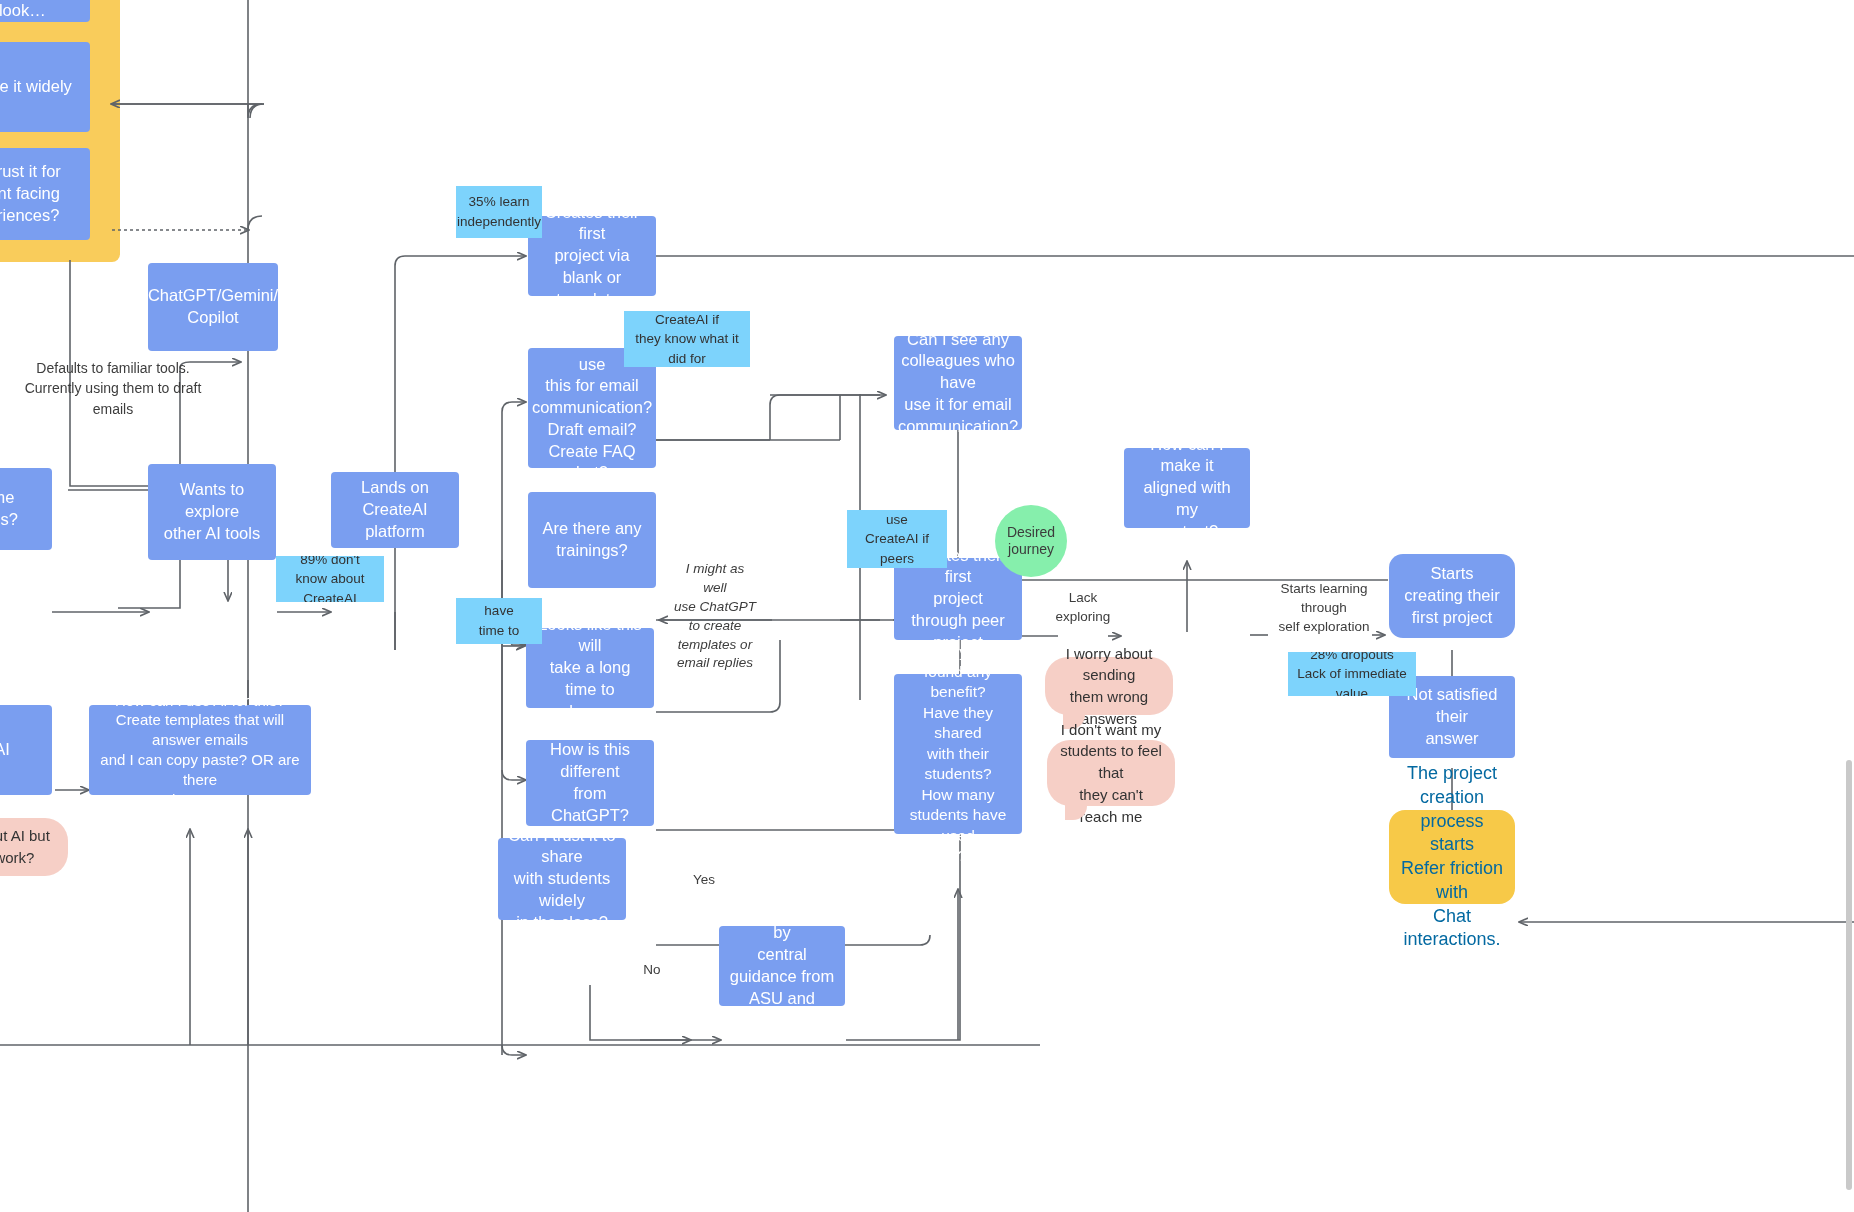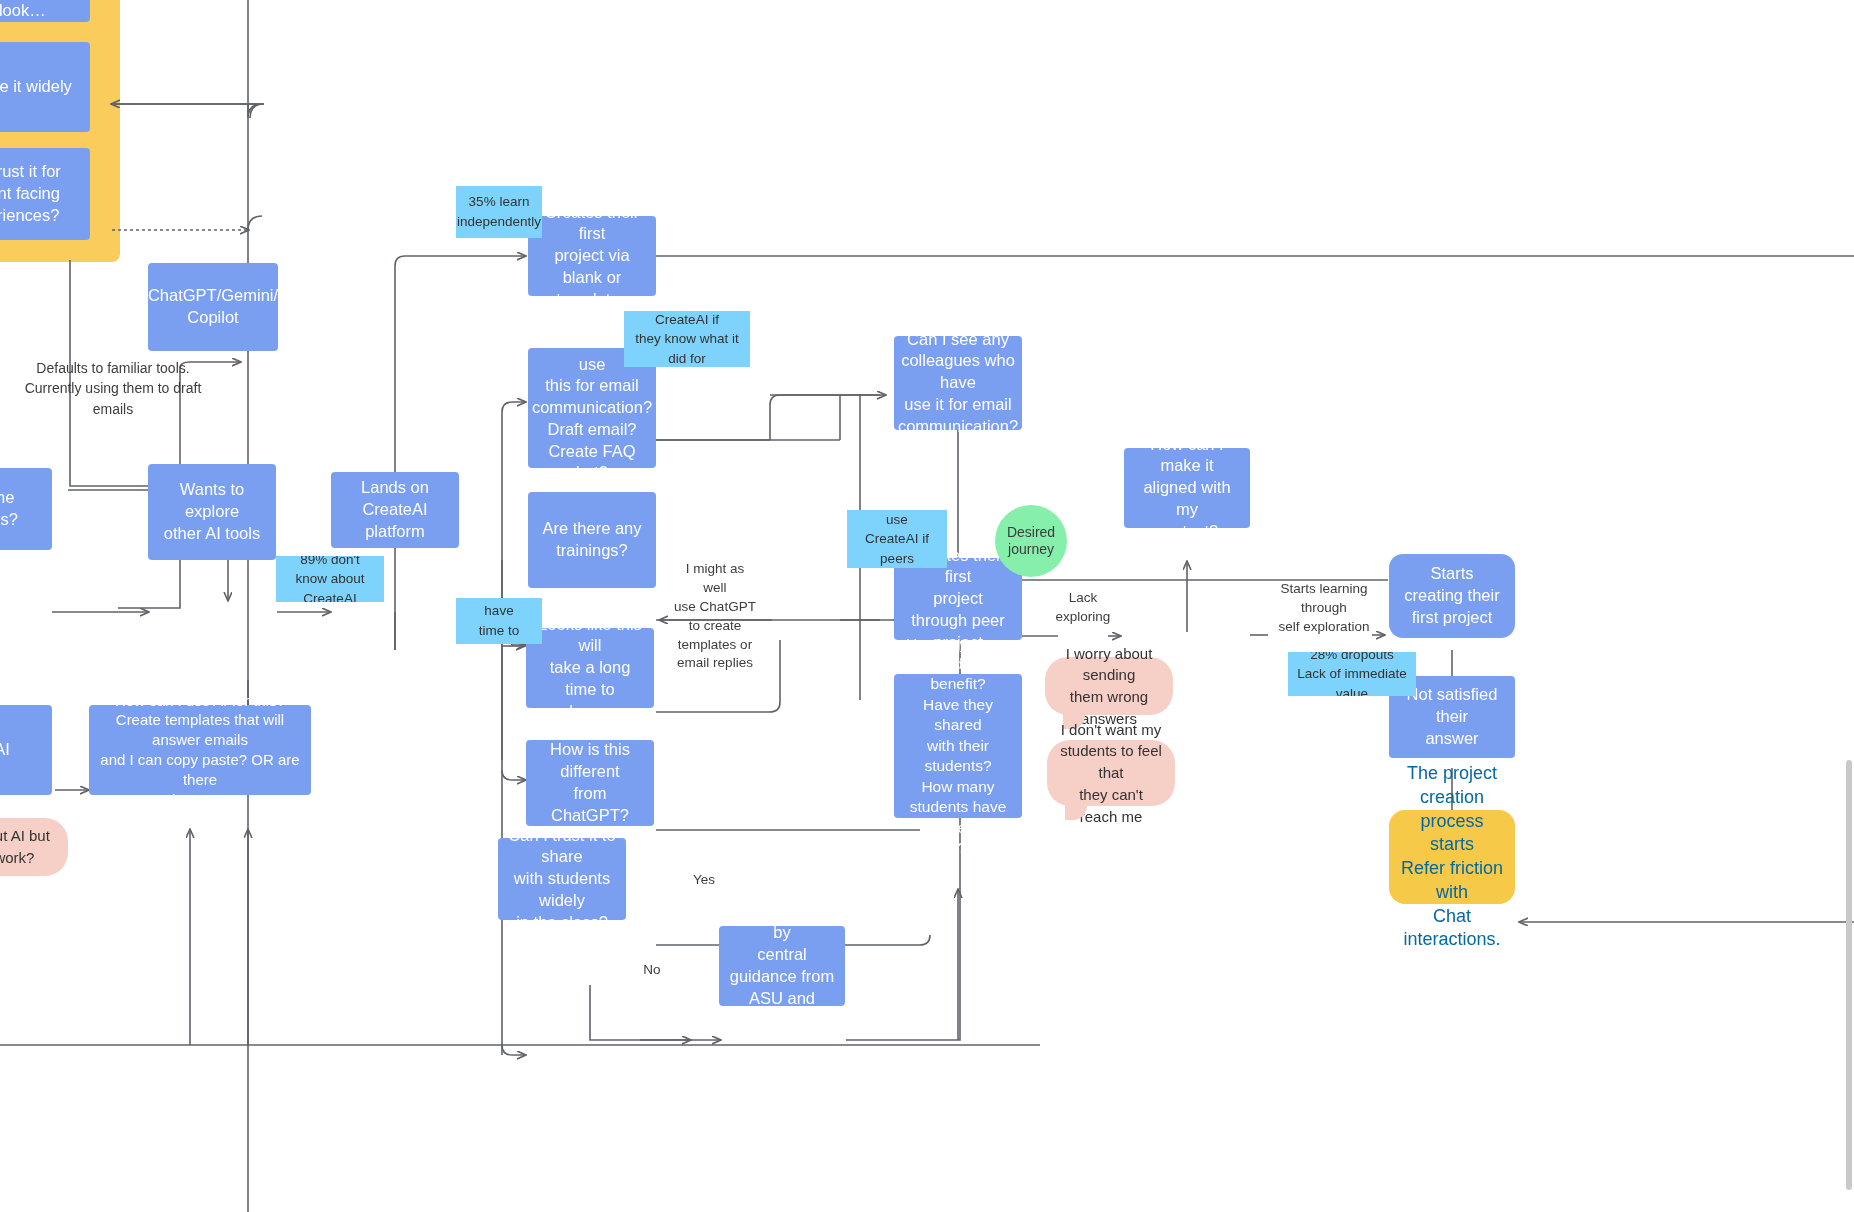--- a/index.html
+++ b/index.html
@@ -232,21 +232,21 @@
 
   <div class="node blue" style="left:894px;top:336px;width:128px;height:94px;">Can I see any
 colleagues who have
 use it for email
 communication?</div>
 
   <div class="node blue" style="left:894px;top:558px;width:128px;height:82px;">Creates their first
 project through peer
 project</div>
 
-  <div class="node blue" style="left:894px;top:674px;width:128px;height:144px;font-size:15.5px;">Have my peers
+  <div class="node blue" style="left:894px;top:674px;width:128px;height:160px;font-size:15.5px;">Have my peers
 found any benefit?
 Have they shared
 with their
 students?
 How many
 students have used
 it?</div>
 
   <div class="node blue" style="left:1124px;top:448px;width:126px;height:80px;">How can I make it
 aligned with my
@@ -293,21 +293,21 @@
   <div class="bubble" style="left:1047px;top:740px;width:128px;height:66px;">I don't want my
 students to feel that
 they can't reach me</div>
 
   <div class="bubble" style="left:-60px;top:818px;width:128px;height:58px;">k about AI but
 en work?</div>
 
   <div class="plainlabel" style="left:18px;top:358px;width:190px;">Defaults to familiar tools.
 Currently using them to draft emails</div>
 
-  <div class="edgelabel" style="left:673px;top:560px;width:84px;">I might as well
+  <div class="edgelabel" style="left:673px;top:560px;width:84px;font-style:italic;">I might as well
 use ChatGPT
 to create
 templates or
 email replies</div>
 
   <div class="edgelabel" style="left:690px;top:871px;width:28px;">Yes</div>
 
   <div class="edgelabel" style="left:638px;top:961px;width:28px;">No</div>
 
   <div class="edgelabel" style="left:1040px;top:589px;width:86px;">Lack exploring</div>

